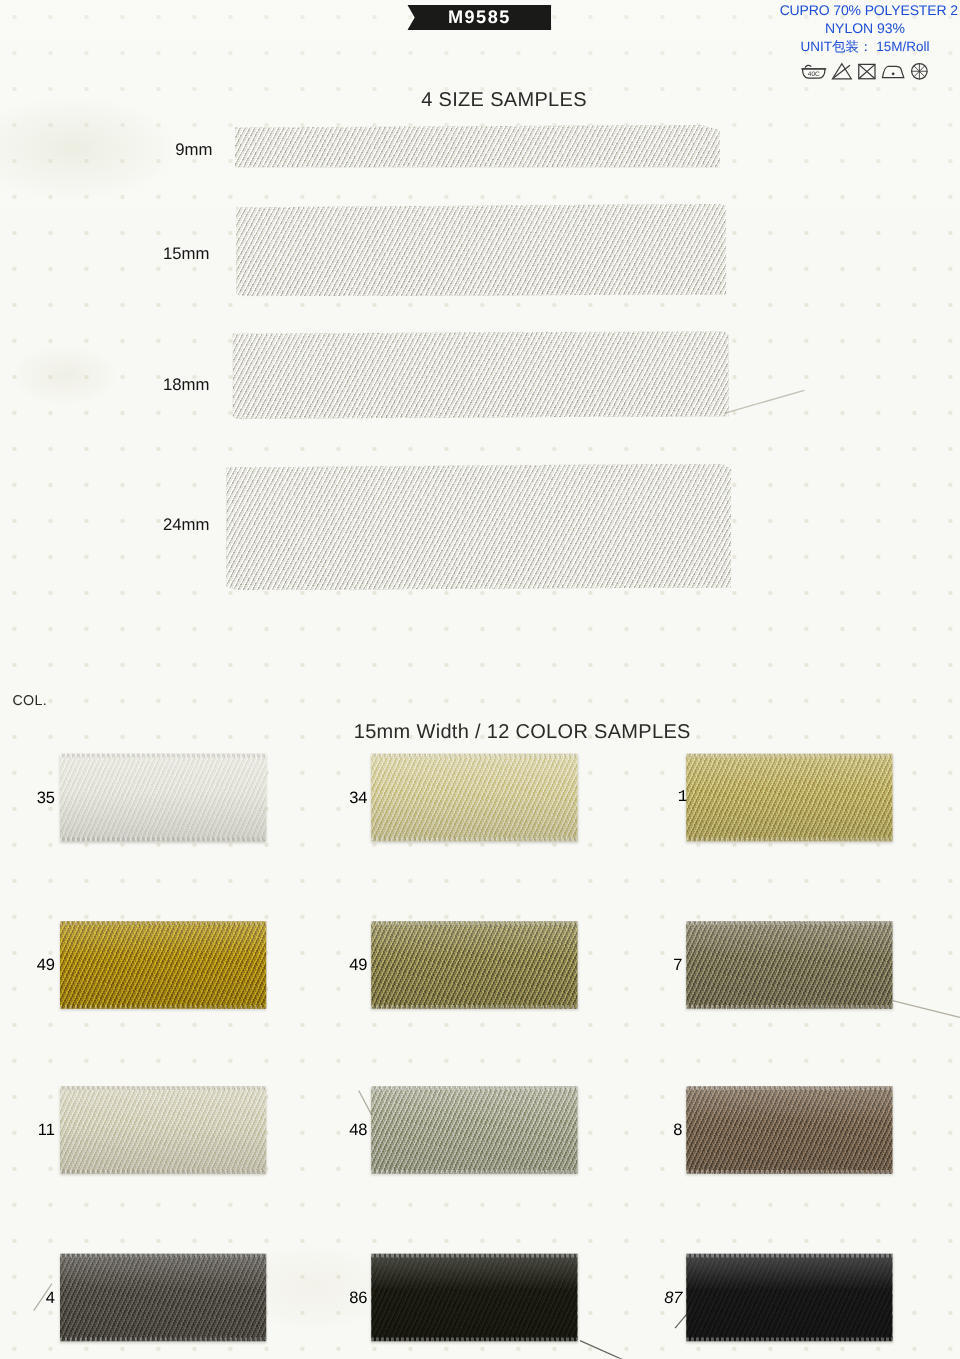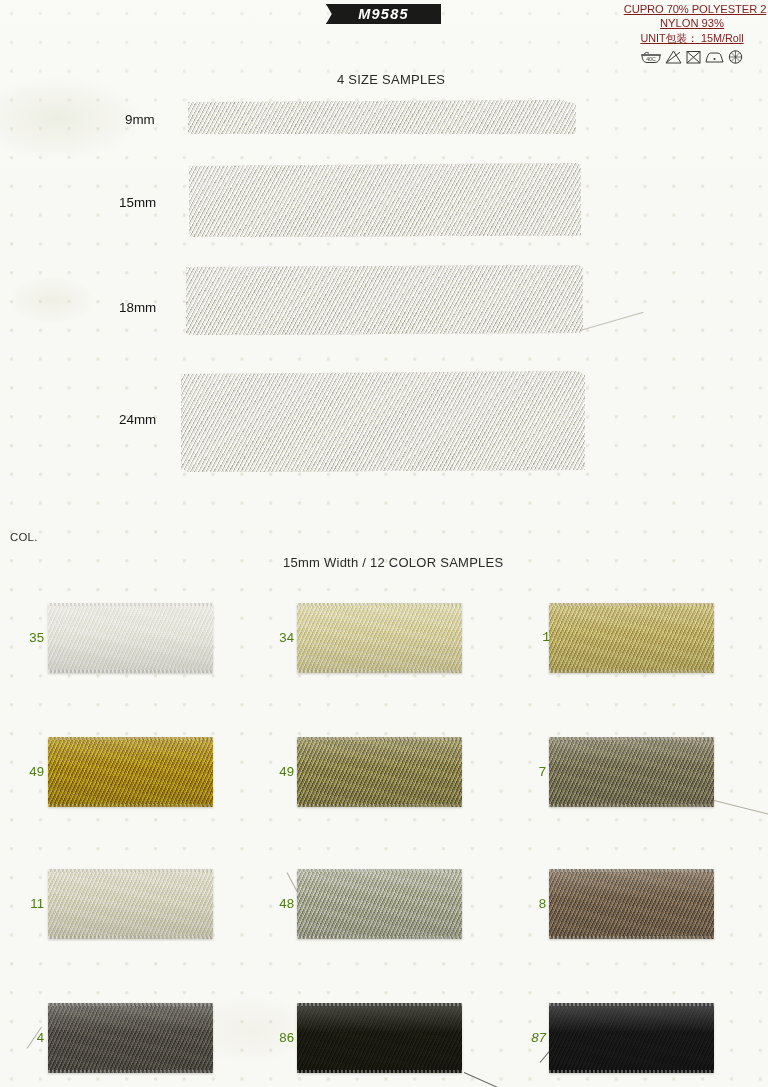--- a/index.html
+++ b/index.html
@@ -28,70 +28,69 @@
   }
 
   
   .ribbon{
     position:absolute;left:326px;top:4px;height:20px;width:115px;
     background:#1a1a18;color:#fff;
     display:flex;align-items:center;justify-content:center;
     font-size:14.5px;font-weight:bold;letter-spacing:1.2px;
     clip-path:polygon(0 0,100% 0,100% 100%,0 100%,5% 50%);
     box-shadow:0 1px 2px rgba(0,0,0,.35);
-    font-style:italic;
   }
   .ribbon::before,.ribbon::after{
     content:"";position:absolute;top:0;width:9px;height:20px;background:#1a1a18;
   }
   .ribbon::before{left:-8px;clip-path:polygon(0 0,100% 0,55% 50%,100% 100%,0 100%);}
   .ribbon::after{right:-8px;clip-path:polygon(0 0,100% 0,100% 100%,0 100%,45% 50%);}
 
   .spec{
     position:absolute;right:0px;top:2px;width:152px;
-    text-align:center;color:#7f1d1d;text-decoration:underline;
+    text-align:center;color:#1d4ed8;
   }
   .spec .line{font-size:11.2px;line-height:14.2px;white-space:nowrap;}
   .spec .line.l1{letter-spacing:-.1px;margin-left:6px;}
   .spec .line.unit{font-size:10.8px;margin-top:1px;}
   .care{
     display:flex;justify-content:center;align-items:center;gap:2px;margin-top:3px;
   }
   .care svg{display:block;}
 
   
   .sec-title{
-    position:absolute;font-size:13px;color:#2a2a28;letter-spacing:.25px;
+    position:absolute;font-size:16px;color:#2a2a28;letter-spacing:.25px;
   }
   #size-title{left:337px;top:72px;}
-  #col-label{left:10px;top:531px;font-size:11.4px;}
-  #color-title{left:283px;top:555px;text-align:center;}
+  #col-label{left:10px;top:555px;font-size:11.4px;}
+  #color-title{left:283px;top:577px;text-align:center;}
   .tape-label{
-    position:absolute;font-size:13.4px;color:#151515;text-align:left;width:60px;
+    position:absolute;font-size:13.4px;color:#151515;text-align:center;width:60px;
   }
   .tape{
     position:absolute;
     background-color:#e9e8de;
     background-image:
       repeating-linear-gradient(118deg,
         rgba(255,255,255,.95) 0px, rgba(255,255,255,.95) 1px,
         rgba(150,150,140,.45) 1px, rgba(150,150,140,.45) 2px,
         rgba(232,232,222,.9) 2px, rgba(232,232,222,.9) 3.4px),
       repeating-linear-gradient(62deg,
         rgba(255,255,255,.55) 0px, rgba(255,255,255,.55) 1.2px,
         rgba(120,122,112,.30) 1.2px, rgba(120,122,112,.30) 2.2px,
         rgba(240,240,232,.6) 2.2px, rgba(240,240,232,.6) 3.6px),
       linear-gradient(180deg, rgba(255,255,255,.55), rgba(205,205,195,.30));
     box-shadow:0 1px 2px rgba(90,90,80,.22);
   }
   .frayA{position:absolute;border-top:1px solid rgba(150,148,130,.55);transform-origin:left center;}
 
   
   .sw-num{
-    position:absolute;font-size:13.2px;color:#4d7c0f;text-align:right;width:34px;
+    position:absolute;font-size:13.2px;color:#000000;text-align:right;width:34px;
   }
   .sw{
     position:absolute;width:165px;height:70px;
     box-shadow:0 1px 2px rgba(80,78,65,.25);
   }
   .sw .weave{
     position:absolute;inset:0;
     background-image:
       repeating-linear-gradient(115deg,
         rgba(255,255,255,.42) 0px, rgba(255,255,255,.42) 1.1px,

